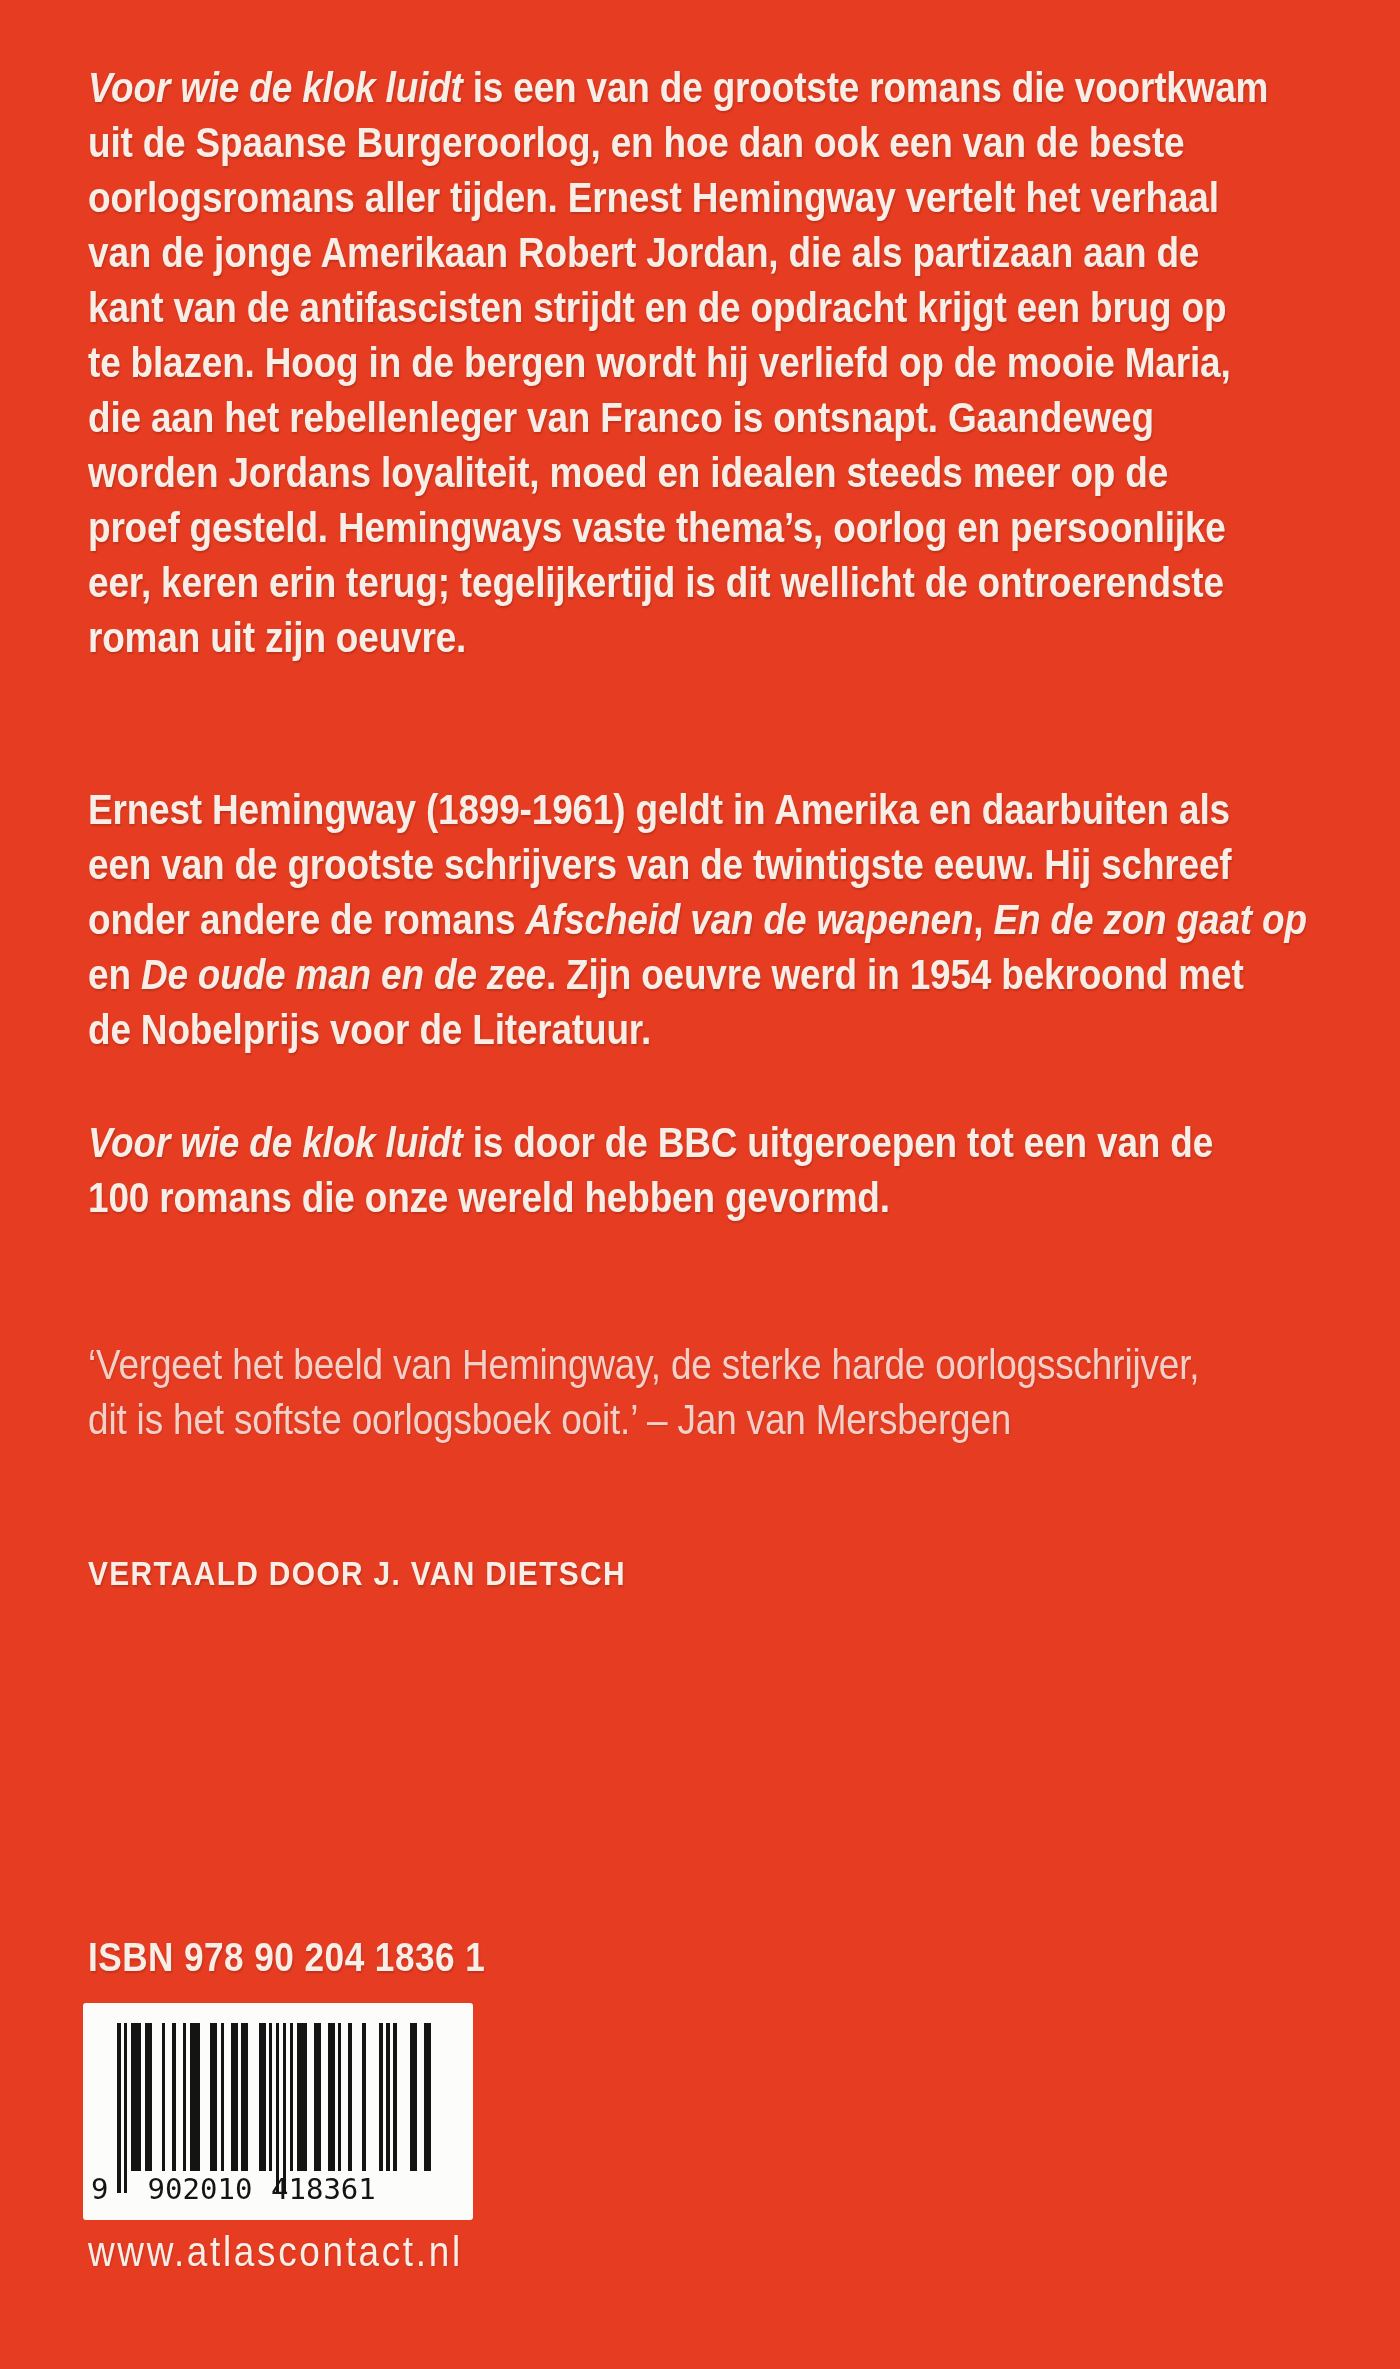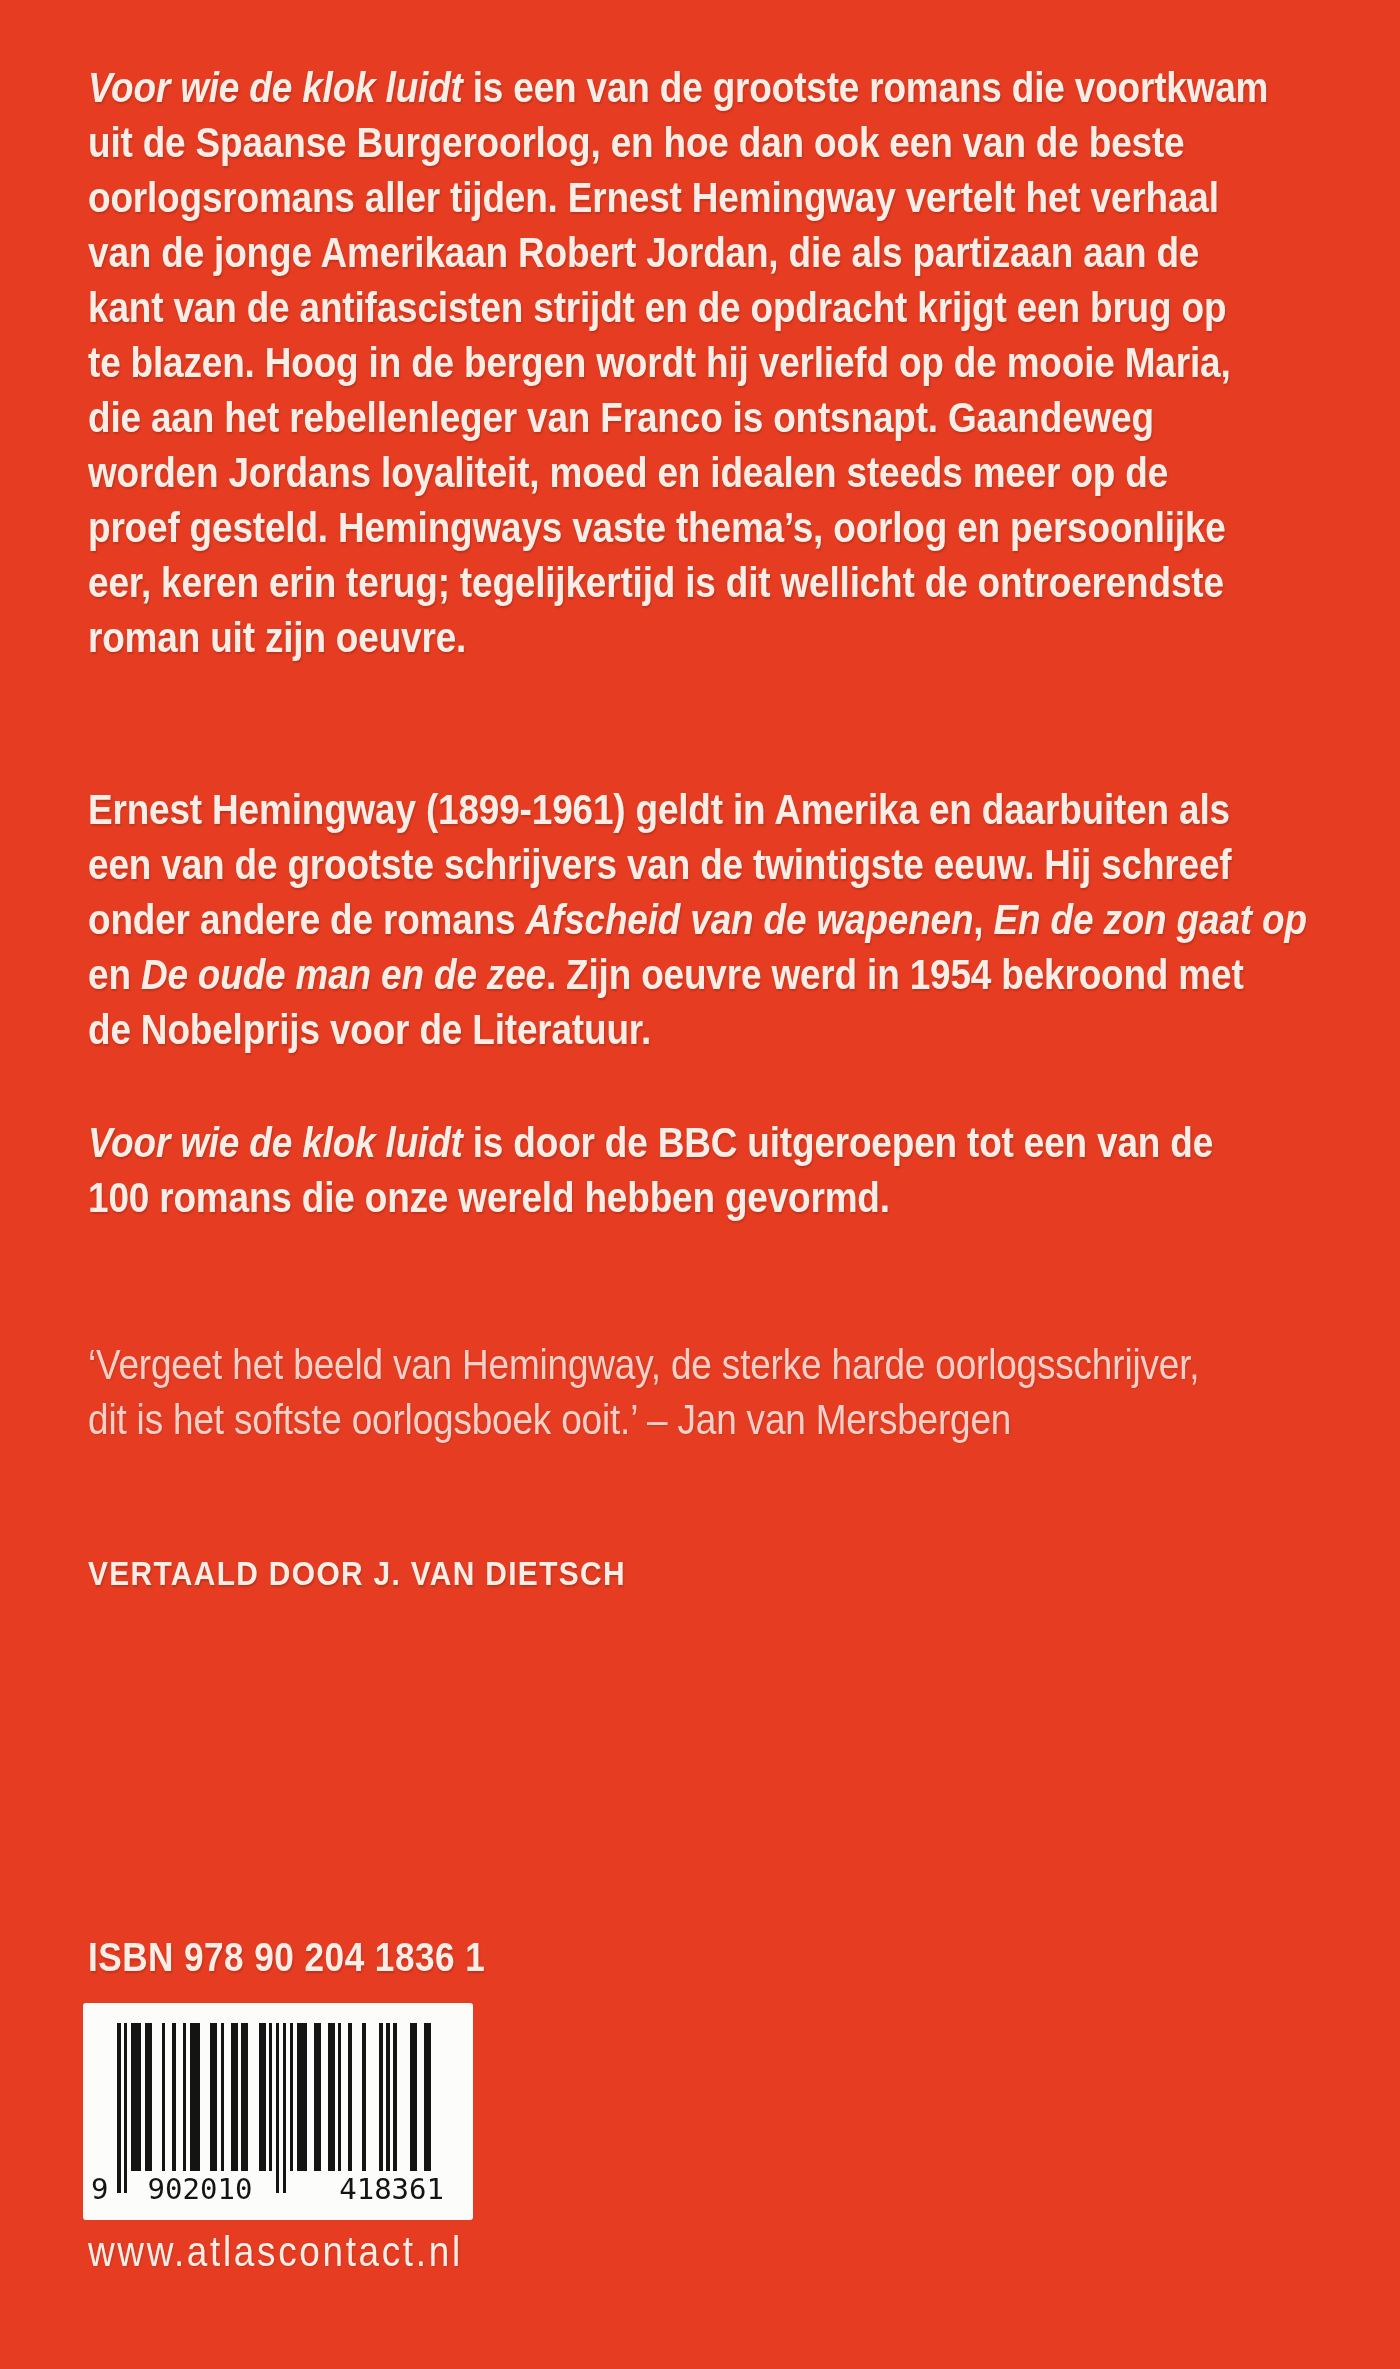--- a/index.html
+++ b/index.html
@@ -69,21 +69,21 @@
     position:absolute;
     top:170px;
     color:#141414;
     font-family:"DejaVu Sans Mono", monospace;
     font-size:29px;
     line-height:32px;
     font-weight:normal;
   }
   .bc-first { left:8px; }
   .bc-left  { left:44px;  width:146px; text-align:center; }
-  .bc-right { left:216px; width:145px; text-align:right; }
+  .bc-right { left:188px; width:145px; text-align:left; }
 
   .site {
     top:2228px;
     font-weight:normal;
     font-size:42px;
     line-height:48px;
     letter-spacing:3px;
     text-shadow:1px 1px 2px rgba(100,25,12,0.2);
   }
 </style>

